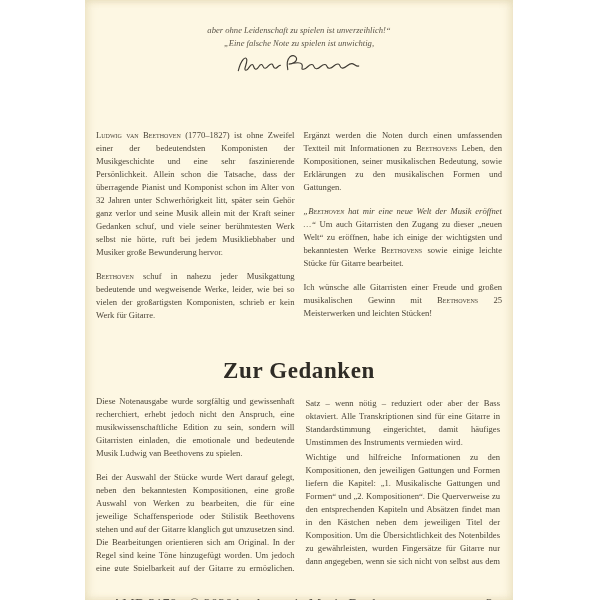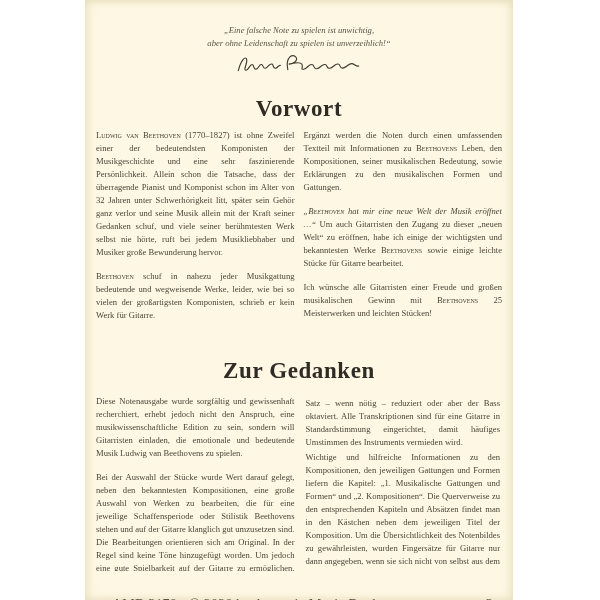--- a/index.html
+++ b/index.html
@@ -54,32 +54,31 @@
     display:flex;justify-content:space-between;
     font-size:14px;color:var(--muted);letter-spacing:0.2px;
   }
 </style>
 </head>
 <body>
 
 <div class="page">
 
   <div class="abs epigraph">
+    <div>aber ohne Leidenschaft zu spielen ist unverzeihlich!“</div>
     <div>„Eine falsche Note zu spielen ist unwichtig,</div>
-    <div>aber ohne Leidenschaft zu spielen ist unverzeihlich!“</div>
   </div>
 
   <div class="abs signature-wrap" aria-label="Ludwig van Beethoven">
     <svg width="138" height="28" viewBox="0 0 140 30">
       <path d="M5,21 C8,9 13,5 14,9 C15,13 10,20 13,20.6 C16,21.2 17,14 20,14.5 C22,15 21,20 24,19.5 C27,19 27,14 30,14.5 C32,15 31,19 34,18.5 C37,18 38,13 41,14 C43,15 42,19 45,18.5 C47,18.2 48,15 50,15.4" fill="none" stroke="#3e3a33" stroke-width="1.2" stroke-linecap="round"></path>
       <path d="M58,20 C55,6 64,2 67,7 C69,11 63,14 59,14 C65,13 71,11 73,14 C75,17 71,20 75,19.5 C79,19 80,14 84,14.5 C87,15 85,19.5 89,19 C93,18.5 94,14 98,14.5 C101,15 99,19 103,18.5 C107,18 108,13.5 112,14 C115,14.5 113,18.8 117,18.3 C121,17.8 123,13 127,13.5 C130,14 131,17 134,16" fill="none" stroke="#3e3a33" stroke-width="1.2" stroke-linecap="round"></path>
     </svg>
   </div>
 
-  <div class="abs section-title title-vorwort">Vorwort</div>
 
   <div class="abs cols cols-vorwort">
     <div class="col col-left">
       <p><span class="sc">Ludwig van Beethoven</span><span> (1770–1827) ist ohne Zweifel einer der bedeutendsten Komponisten der Musikgeschichte und eine sehr faszinierende Persönlichkeit. Allein schon die Tatsache, dass der überragende Pianist und Komponist schon im Alter von 32 Jahren unter Schwerhörigkeit litt, später sein Gehör ganz verlor und seine Musik allein mit der Kraft seiner Gedanken schuf, und viele seiner berühmtesten Werk selbst nie hörte, ruft bei jedem Musikliebhaber und Musiker große Bewunderung hervor.</span></p>
       <p><span class="sc">Beethoven</span><span> schuf in nahezu jeder Musikgattung bedeutende und wegweisende Werke, leider, wie bei so vielen der großartigsten Komponisten, schrieb er kein Werk für Gitarre.</span></p>
     </div>
     <div class="col col-right">
       <p><span>Ergänzt werden die Noten durch einen umfassenden Textteil mit Informationen zu </span><span class="sc">Beethovens</span><span> Leben, den Kompositionen, seiner musikalischen Bedeutung, sowie Erklärungen zu den musikalischen Formen und Gattungen.</span></p>
       <p><span class="i">„</span><span class="i sc">Beethoven</span><span class="i"> hat mir eine neue Welt der Musik eröffnet …“ </span><span>Um auch Gitarristen den Zugang zu dieser „neuen Welt“ zu eröffnen, habe ich einige der wichtigsten und bekanntesten Werke </span><span class="sc">Beethovens</span><span> sowie einige leichte Stücke für Gitarre bearbeitet.</span></p>
       <p><span>Ich wünsche alle Gitarristen einer Freude und großen musikalischen Gewinn mit </span><span class="sc">Beethovens</span><span> 25 Meisterwerken und leichten Stücken!</span></p>

